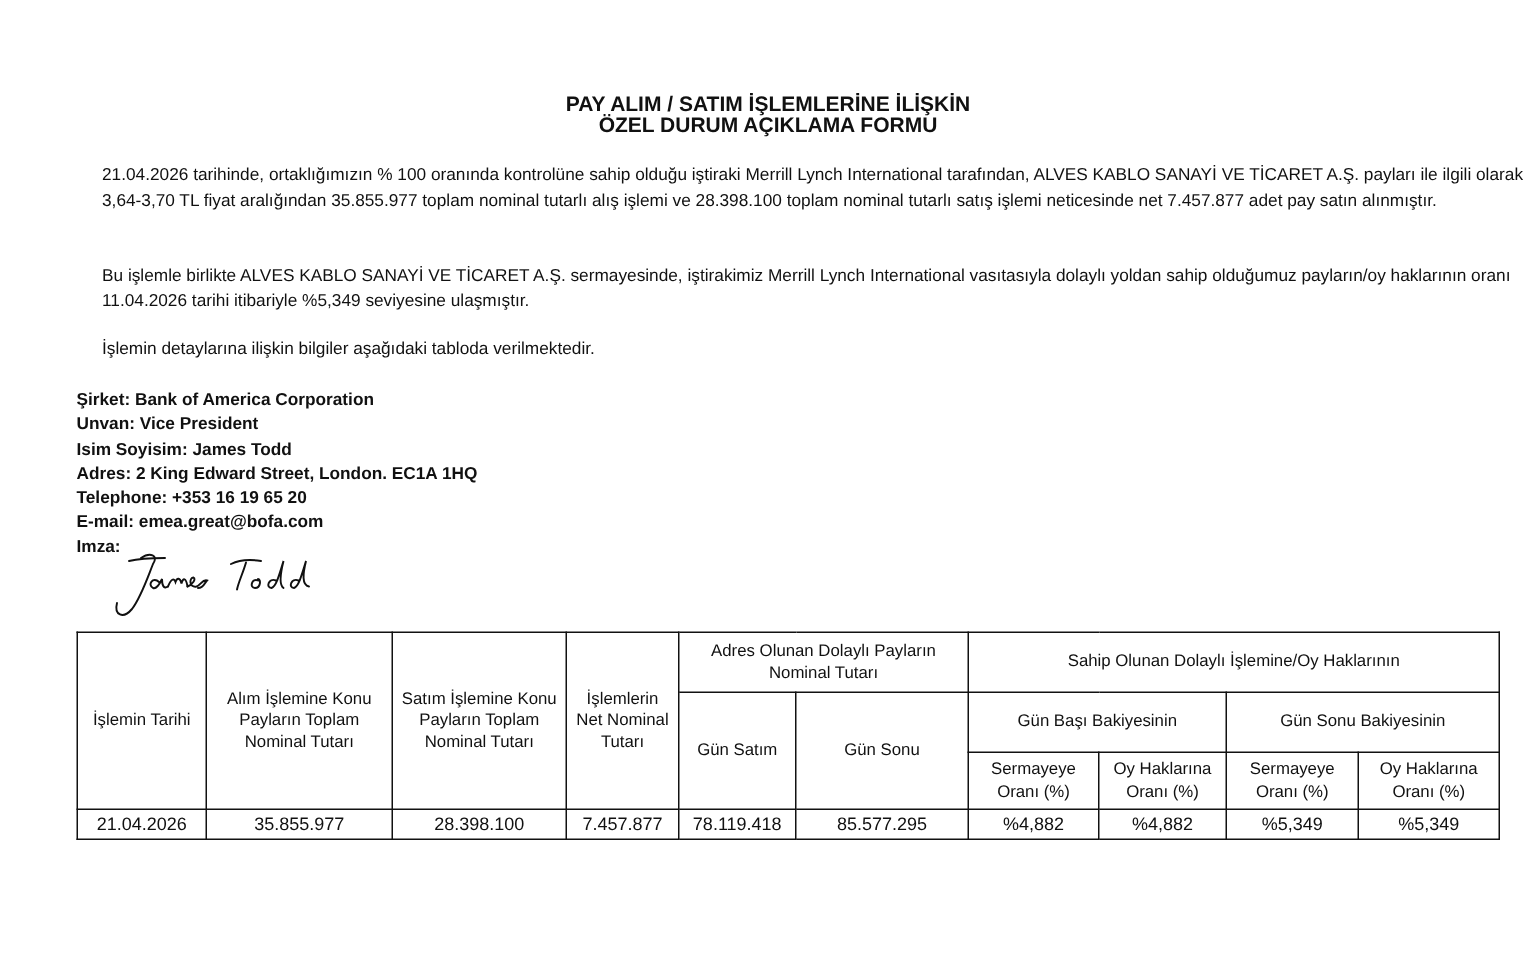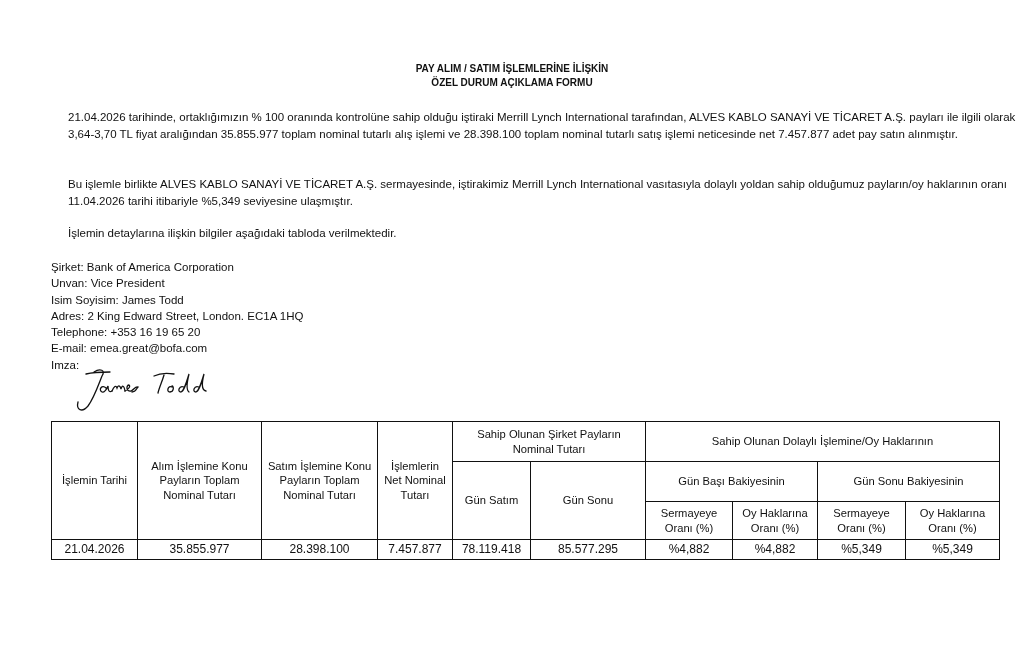--- a/index.html
+++ b/index.html
@@ -1,22 +1,22 @@
 <!DOCTYPE html>
 <html><head>
 <meta charset="utf-8">
 <style>
   html, body { margin:0; padding:0; background:#ffffff; }
   body { width:1024px; height:649px; position:relative; overflow:hidden;
          font-family:"Liberation Sans", sans-serif; color:#111; }
   .title { position:absolute; left:0; width:1024px; top:62px; text-align:center;
-           font-weight:bold; font-size:10px; line-height:14px; }
+           font-weight:bold; font-size:14px; line-height:14px; }
   .para { position:absolute; left:68px; width:950px; font-size:11.5px; line-height:16.5px; }
   .info { position:absolute; left:51px; font-size:11.5px; line-height:16.3px; top:259px; }
-  .info div { white-space:nowrap; }
+  .info div { white-space:nowrap;font-weight:bold; }
   .sig { position:absolute; left:72px; top:366px; }
   table.t { position:absolute; left:51px; top:421px; border-collapse:collapse;
             font-size:11.2px; table-layout:fixed; }
   table.t td { border:1.5px solid #111; text-align:center; vertical-align:middle;
                padding:0 3px; line-height:14.5px; }
   table.t tr.data td { height:19px; font-size:12px; }
 </style>
 </head>
 <body>
 
@@ -66,21 +66,21 @@
       <col style="width:85px">
     <col style="width:88px">
       <col style="width:94px">
   </colgroup>
   <tbody>
       <tr style="height:40px;">
     <td rowspan="3">İşlemin Tarihi</td>
     <td rowspan="3">Alım İşlemine Konu Payların Toplam Nominal Tutarı</td>
     <td rowspan="3">Satım İşlemine Konu Payların Toplam Nominal Tutarı</td>
     <td rowspan="3">İşlemlerin Net Nominal Tutarı</td>
-    <td colspan="2">Sahip Olunan Şirket Payların Nominal Tutarı</td>
+    <td colspan="2">Adres Olunan Dolaylı Payların Nominal Tutarı</td>
     <td colspan="4">Sahip Olunan Dolaylı İşlemine/Oy Haklarının</td>
   </tr>
   <tr style="height:40px;">
     <td rowspan="2">Gün Satım</td>
     <td rowspan="2">Gün Sonu</td>
     <td colspan="2">Gün Başı Bakiyesinin</td>
     <td colspan="2">Gün Sonu Bakiyesinin</td>
   </tr>
   <tr style="height:38px;">
     <td>Sermayeye Oranı (%)</td>

